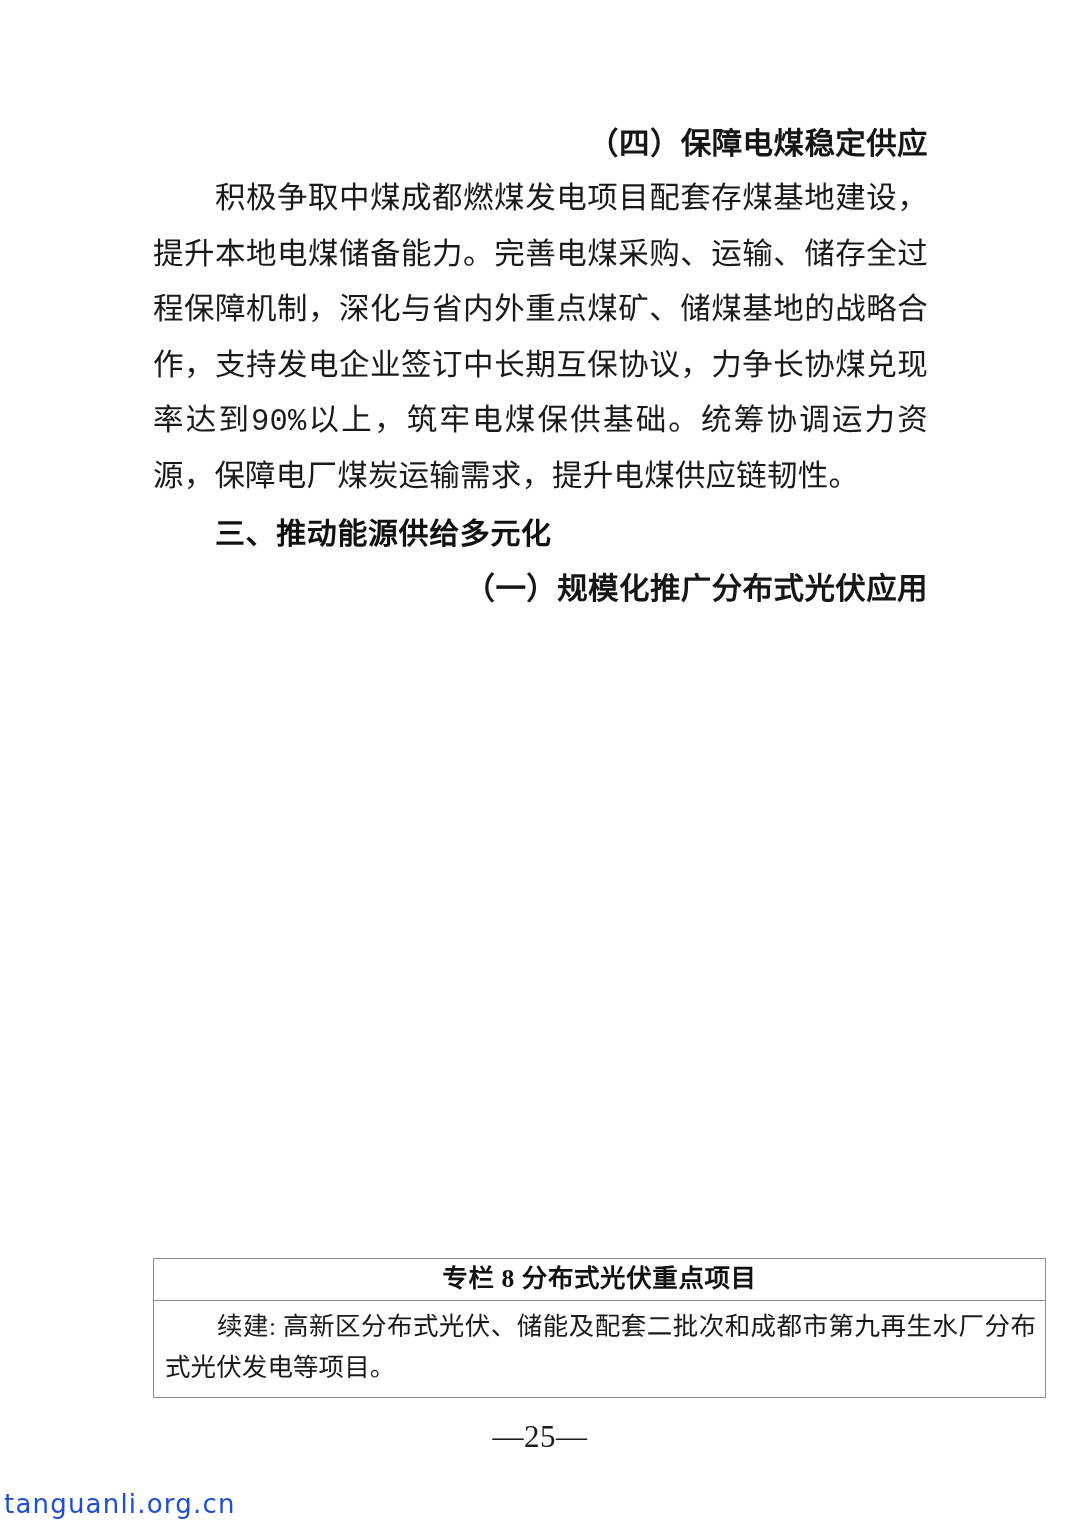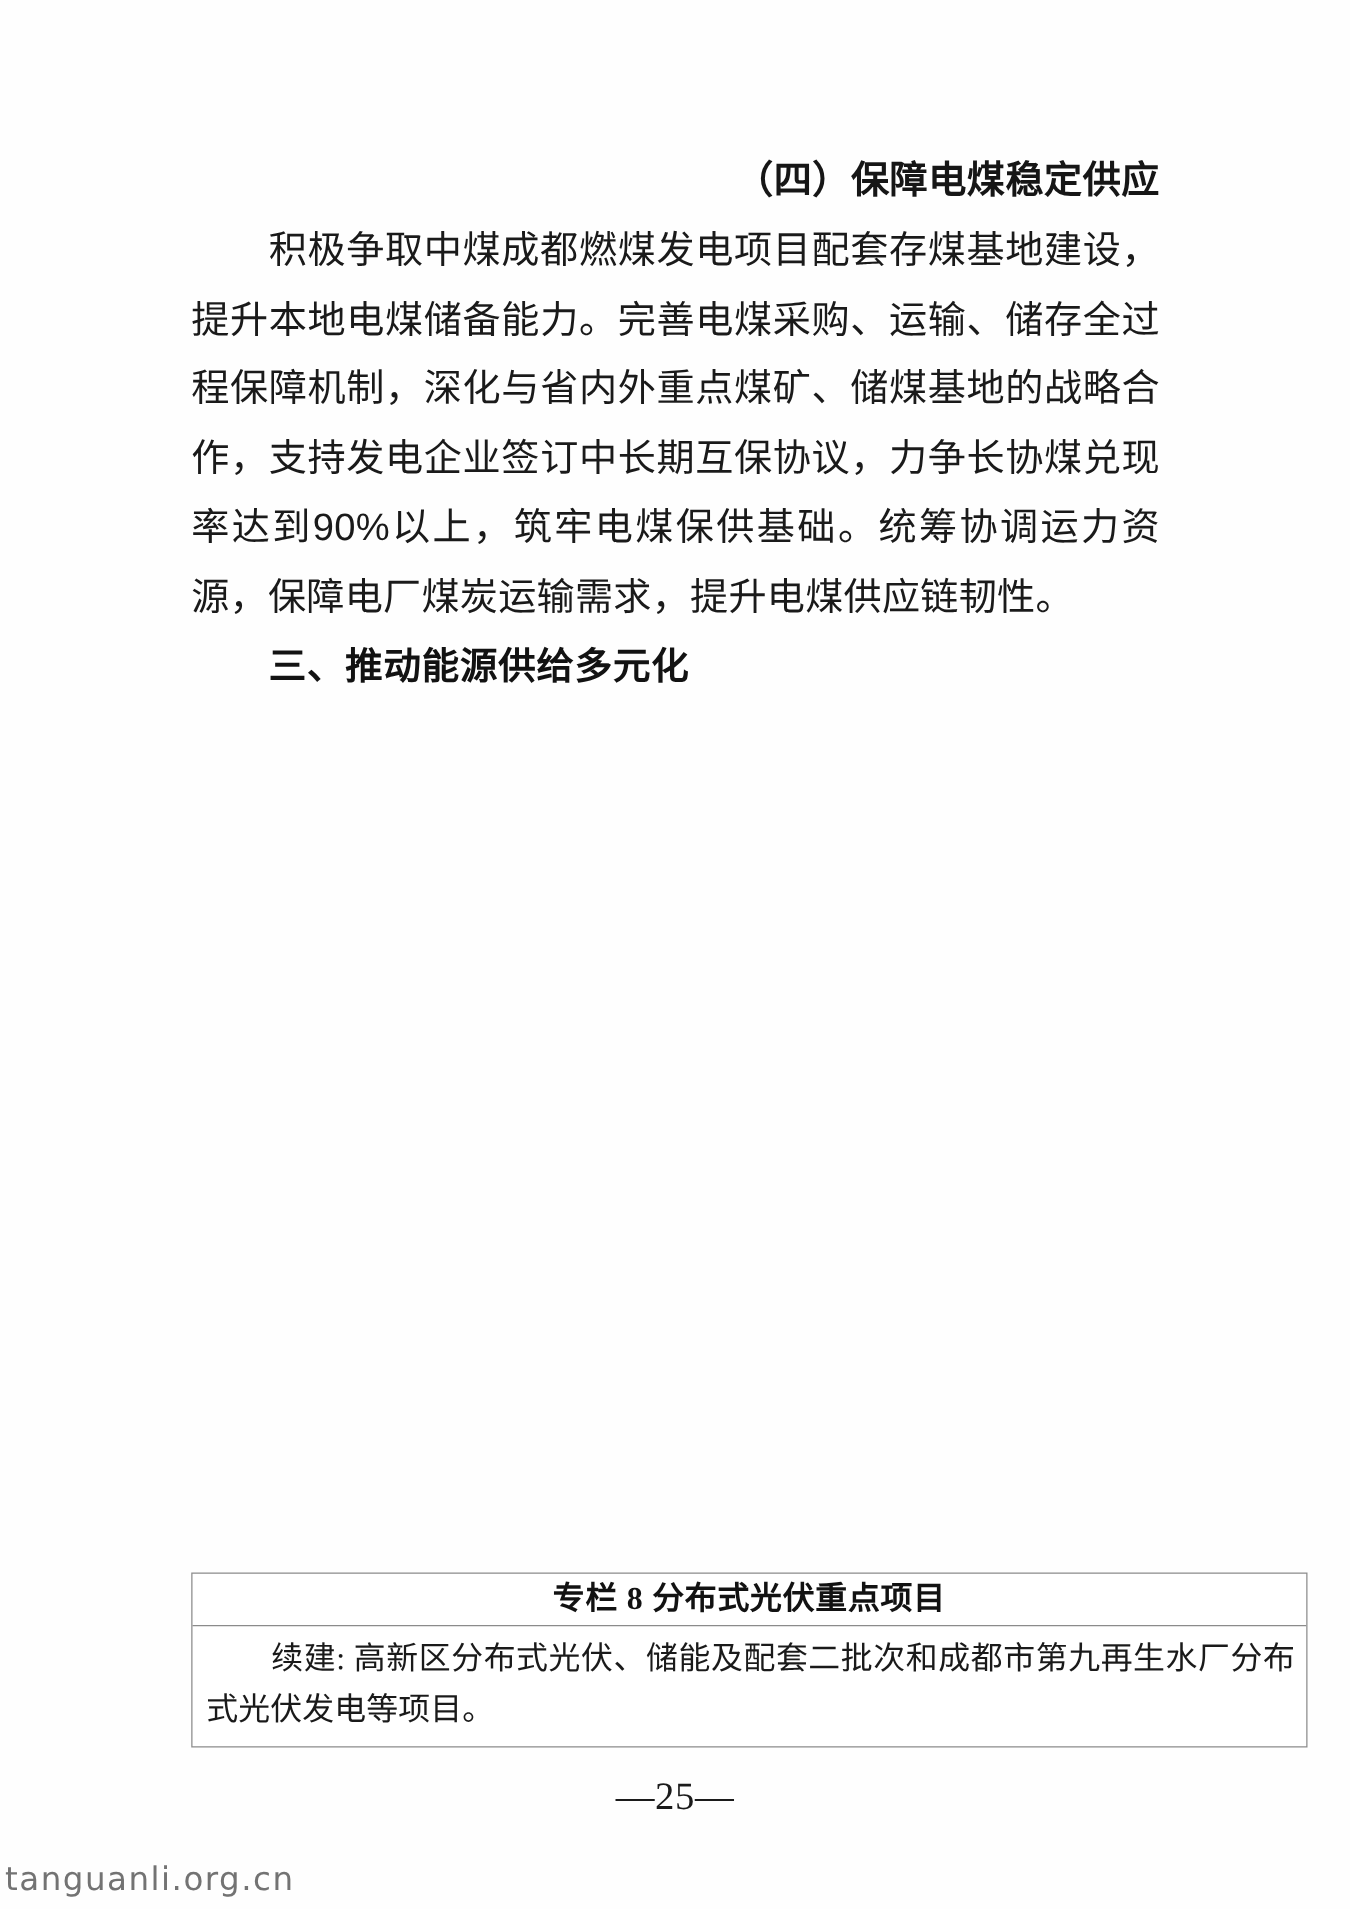--- a/index.html
+++ b/index.html
@@ -53,21 +53,21 @@
     line-height: 54px;
     letter-spacing: 0.6px;
     text-indent: 62px;
     margin: 0 0 2px 0;
     color: #121212;
     white-space: nowrap;
   }
 
   
   .body-p {
-    font-family: Liberation Sans, sans-serif;
+    font-family: Liberation Mono, monospace;
     font-size: 30.5px;
     line-height: 55.5px;
     letter-spacing: 0.2px;
     text-align: justify;
     text-justify: inter-character;
     text-indent: 62px;
     margin: 0 0 1px 0;
     color: #1a1a1a;
     word-break: break-all;
   }
@@ -122,39 +122,40 @@
   }
 
   
   .watermark {
     position: absolute;
     left: 4px;
     top: 1489px;
     font-family: "DejaVu Sans", "Liberation Sans", sans-serif;
     font-size: 26px;
     letter-spacing: 1.2px;
-    color: #737373;
+    color: #1d4ed8;
     user-select: none;
     white-space: nowrap;
   }
 </style>
 </head>
 <body>
 
 <div class="page">
 
   <div class="column">
 
     <h2 class="kai-heading">（四）保障电煤稳定供应</h2>
 
     <p class="body-p">积极争取中煤成都燃煤发电项目配套存煤基地建设，提升本地电煤储备能力。完善电煤采购、运输、储存全过程保障机制，深化与省内外重点煤矿、储煤基地的战略合作，支持发电企业签订中长期互保协议，力争长协煤兑现率达到90%以上，筑牢电煤保供基础。统筹协调运力资源，保障电厂煤炭运输需求，提升电煤供应链韧性。</p>
 
     <h2 class="hei-heading">三、推动能源供给多元化</h2>
 
 
+    <h2 class="kai-heading">（一）规模化推广分布式光伏应用</h2>
 
 
   </div>
 
   <div class="callout">
     <div class="callout-title">专栏 8 分布式光伏重点项目</div>
     <div class="callout-body">续建: 高新区分布式光伏、储能及配套二批次和成都市第九再生水厂分布式光伏发电等项目。</div>
   </div>
 
   <div class="page-number">—25—</div>

